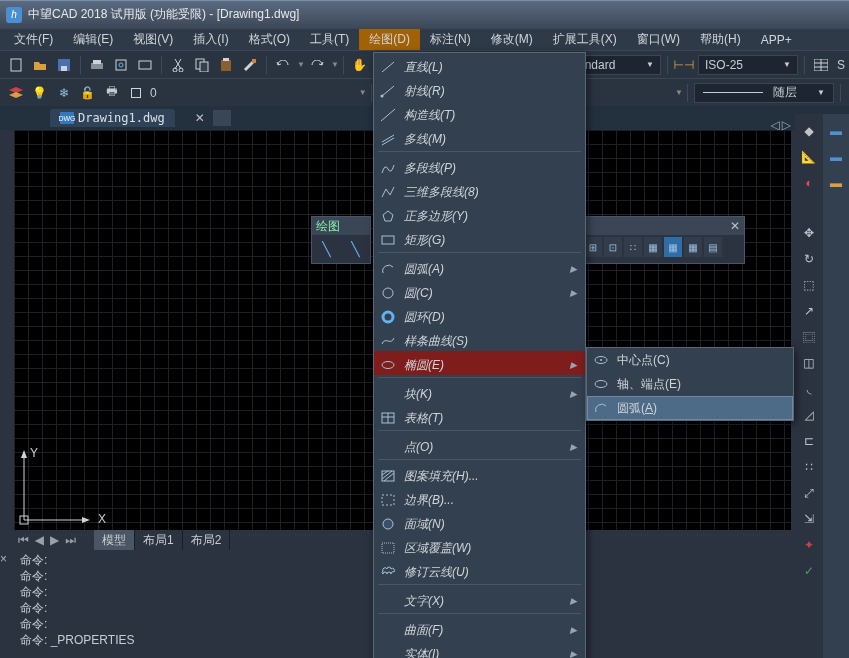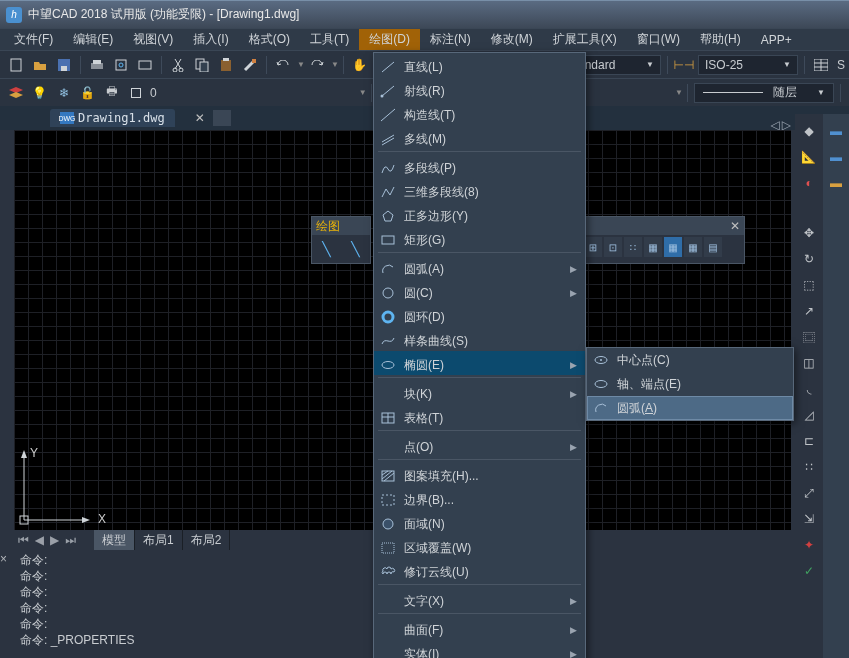--- a/index.html
+++ b/index.html
@@ -33,21 +33,21 @@
   background-size: 14px 14px; }
 .canvas-area .axes { position: absolute; left: 4px; bottom: 4px; width: 80px; height: 80px; }
 .canvas-area .axes svg { overflow: visible; }
 .canvas-area .y-label { position: absolute; left: 16px; bottom: 70px; color: #ccc; font-size: 12px; }
 .canvas-area .x-label { position: absolute; left: 84px; bottom: 4px; color: #ccc; font-size: 12px; }
 
 .docctrls { position: absolute; top: 14px; right: 62px; display: flex; gap: 8px; color: #c0c0c0; }
 .docctrls span { width: 16px; height: 14px; display: flex; align-items: center; justify-content: center; }
 
 .floating-toolbar { position: absolute; top: 216px; left: 311px; width: 60px; height: 48px; background: #2b3340; border: 1px solid #4a5665; }
-.floating-toolbar .ft-title { height: 18px; background: #3a4655; color: #eab308; padding: 0 4px; display: flex; align-items: center; }
+.floating-toolbar .ft-title { height: 18px; background: #3a4655; color: #86efac; padding: 0 4px; display: flex; align-items: center; }
 .floating-toolbar .ft-body { display: flex; justify-content: space-around; align-items: center; height: 28px; }
 .floating-toolbar .ft-body span { color: #5eb4f0; font-size: 14px; }
 
 .props-toolbar { position: absolute; top: 216px; left: 581px; width: 164px; height: 48px; background: #2b3340; border: 1px solid #4a5665; }
 .props-toolbar .pt-head { height: 18px; background: #3a4655; display: flex; justify-content: flex-end; align-items: center; padding: 0 4px; }
 .props-toolbar .pt-body { display: flex; gap: 2px; padding: 2px; }
 .props-toolbar .pt-body span { width: 18px; height: 20px; background: #323c4a; display: flex; align-items: center; justify-content: center; color: #9fc0e0; font-size: 10px; }
 .props-toolbar .pt-body span.hi { background: #2f6da8; }
 
 .right-palette { position: absolute; top: 114px; right: 26px; width: 28px; bottom: 0; background: #2b3340; display: flex; flex-direction: column; align-items: center; gap: 4px; padding-top: 6px; }
@@ -61,22 +61,22 @@
 .bottom-tabs .bt-arrows { width: 60px; display: flex; gap: 6px; color: #9aa0a8; padding: 0 4px; }
 .bottom-tabs .bt { padding: 2px 8px; color: #c8ccd0; border-right: 1px solid #1a1f26; }
 .bottom-tabs .bt.active { background: #4a5665; margin-left: 20px; }
 
 .cmdline { position: absolute; bottom: 0; left: 14px; right: 58px; height: 108px; background: #2b3340; color: #c8ccd0; font-family: "SimSun", monospace; padding: 2px 6px; }
 .cmdline .cmd-x { position: absolute; top: 2px; left: -14px; color: #b0b4b8; }
 .cmdline div { line-height: 16px; white-space: pre; }
 
 
 .dropdown { position: absolute; top: 52px; left: 373px; width: 213px; background: #33404f; border: 1px solid #58687a; box-shadow: 2px 2px 8px rgba(0,0,0,.5); color: #d0d4d8; z-index: 100; }
-.dropdown .dm-row { height: 24px; display: flex; align-items: center; padding: 4px 8px 0 4px; cursor: default; }
-.dropdown .dm-row.hover { background: #0c4a6e; }
+.dropdown .dm-row { height: 24px; display: flex; align-items: center; padding: 4px 8px 0 4px; cursor: default; font-style: italic; }
+.dropdown .dm-row.hover { background: #7f1d1d; }
 .dropdown .dm-ico { width: 20px; height: 16px; display: flex; align-items: center; justify-content: center; margin-right: 6px; color: #a8c0d8; font-size: 12px; }
 .dropdown .dm-label { flex: 1; }
 .dropdown .dm-arrow { font-size: 9px; color: #9aa4b0; }
 .dropdown .dm-sep { height: 1px; background: #4a5665; margin: 2px 4px; }
 
 .submenu { position: absolute; top: 347px; left: 586px; width: 208px; background: #33404f; border: 1px solid #58687a; box-shadow: 2px 2px 8px rgba(0,0,0,.5); color: #d0d4d8; z-index: 101; }
 .submenu .dm-row { height: 24px; display: flex; align-items: center; padding: 0 8px 0 4px; }
 .submenu .dm-row.hover { background: #4d6a86; border: 1px solid #6e8aa6; padding: 0 7px 0 3px; }
 .submenu .dm-ico { width: 20px; height: 16px; display: flex; align-items: center; justify-content: center; margin-right: 6px; color: #a8c0d8; }
 

